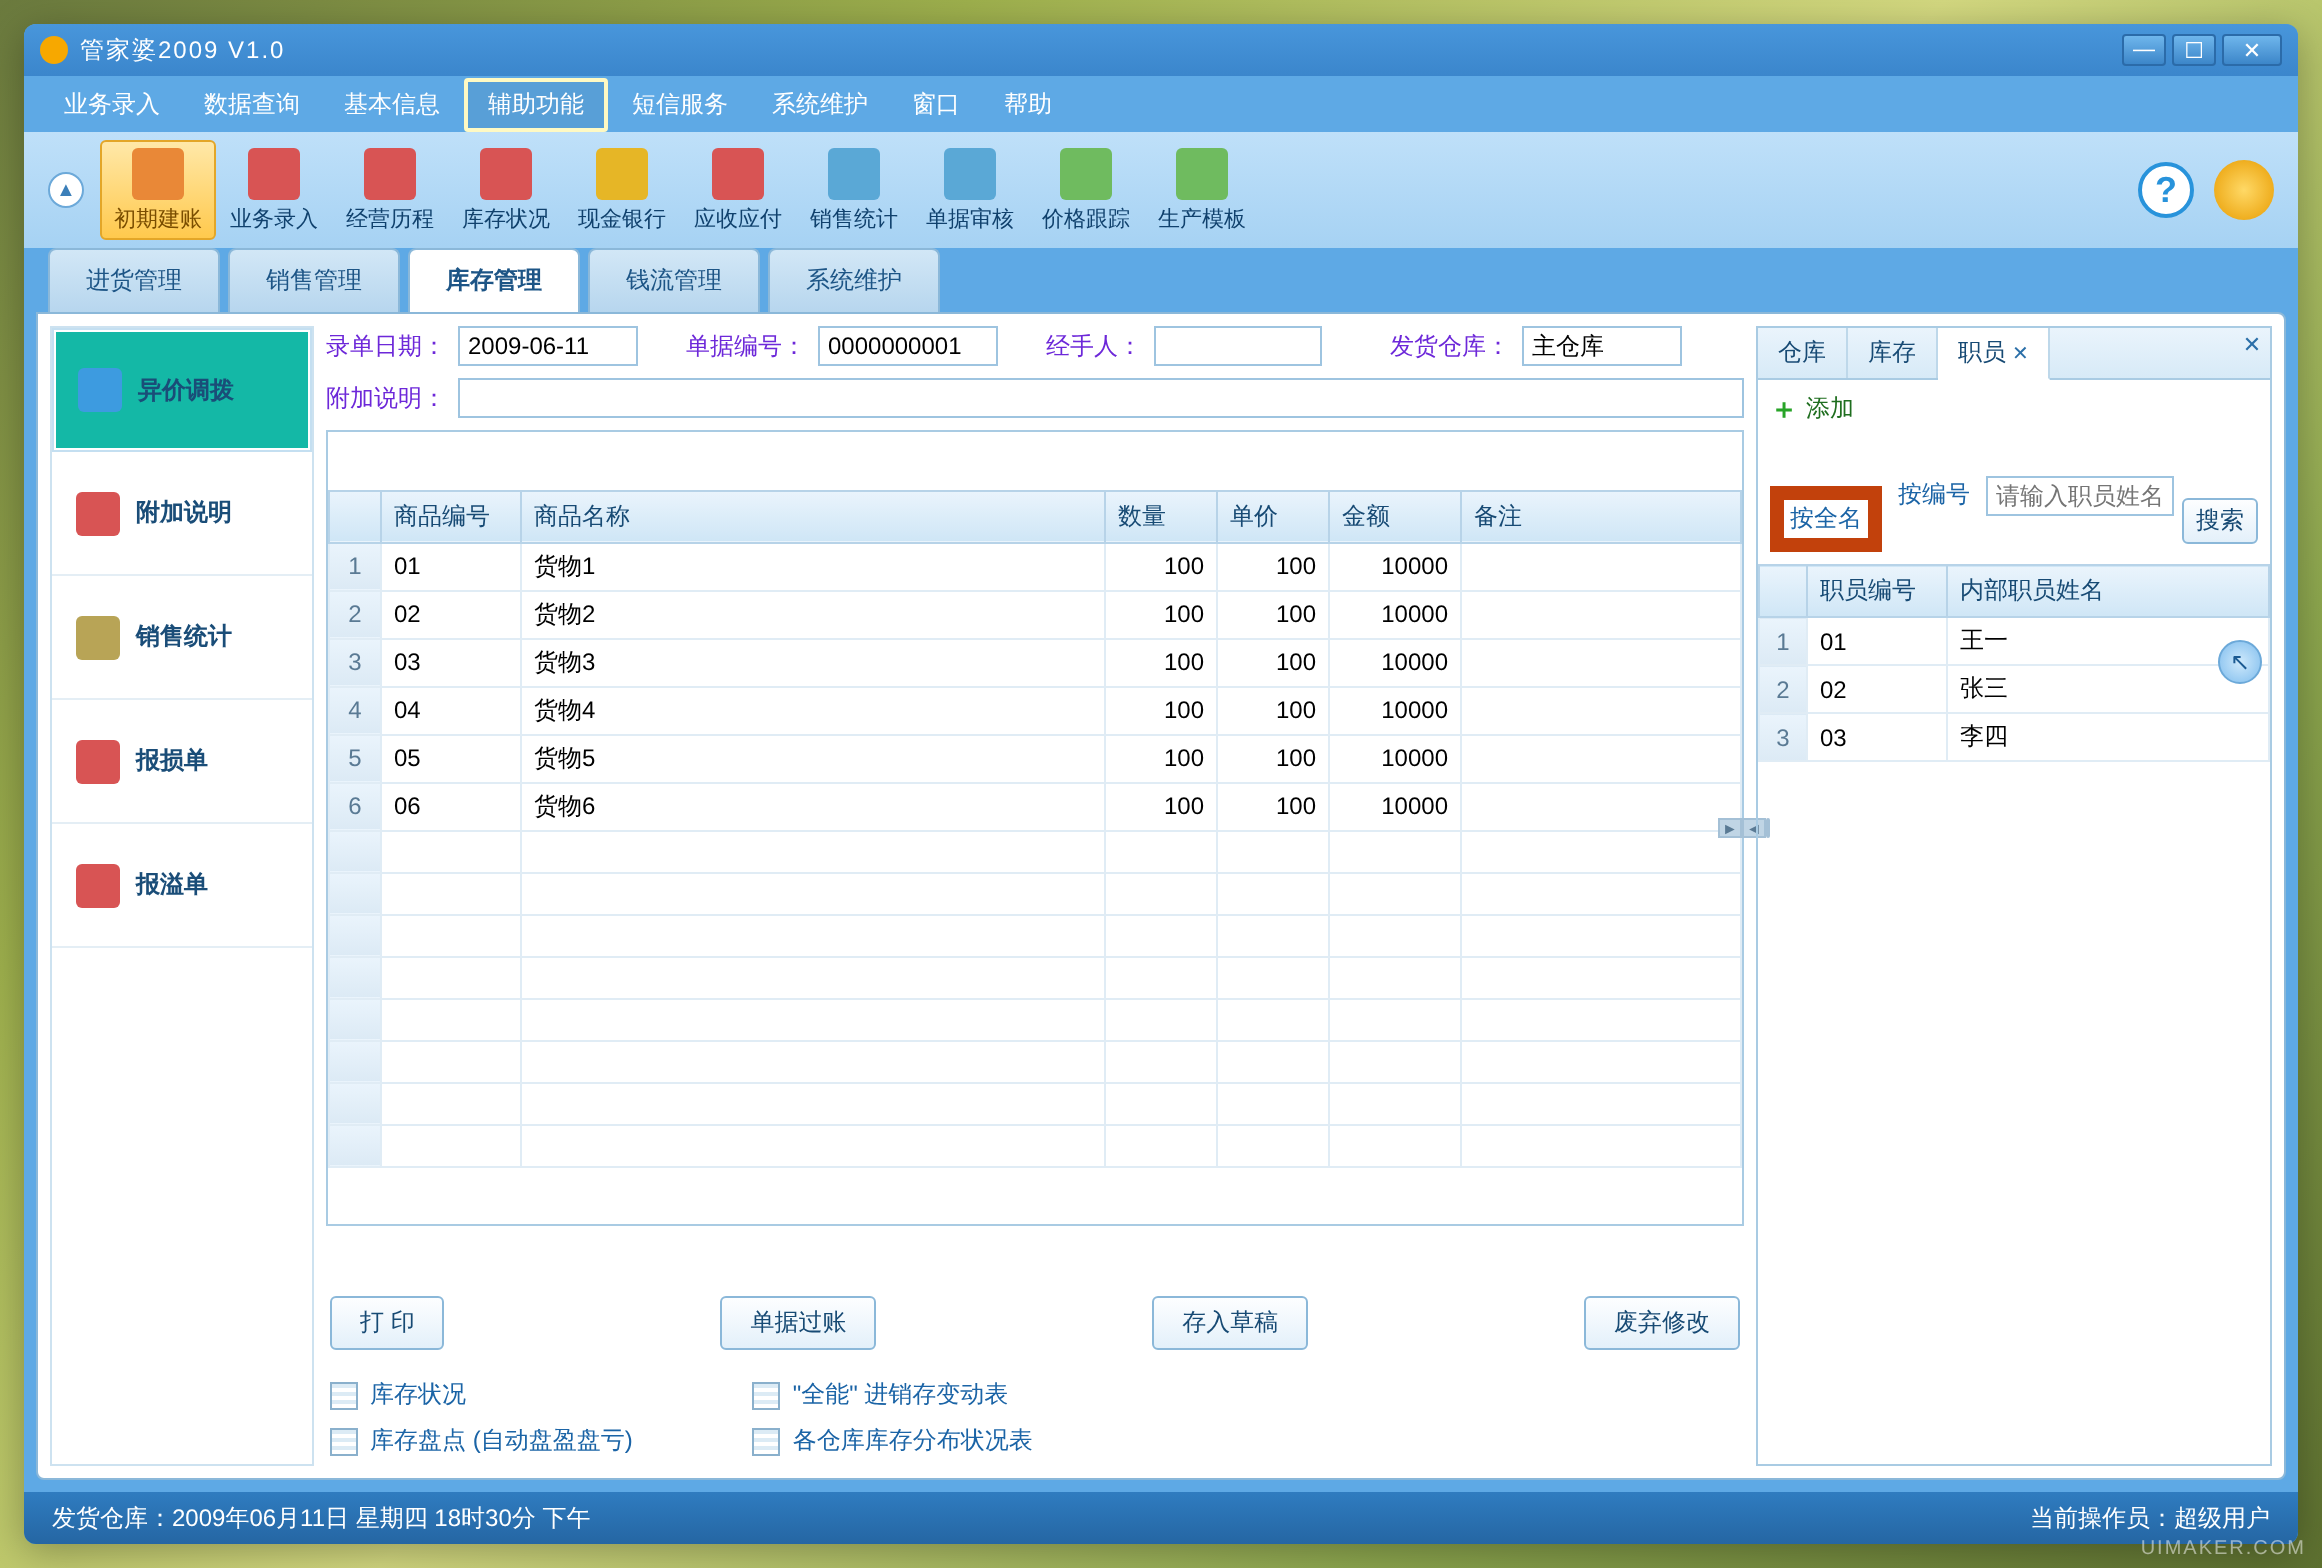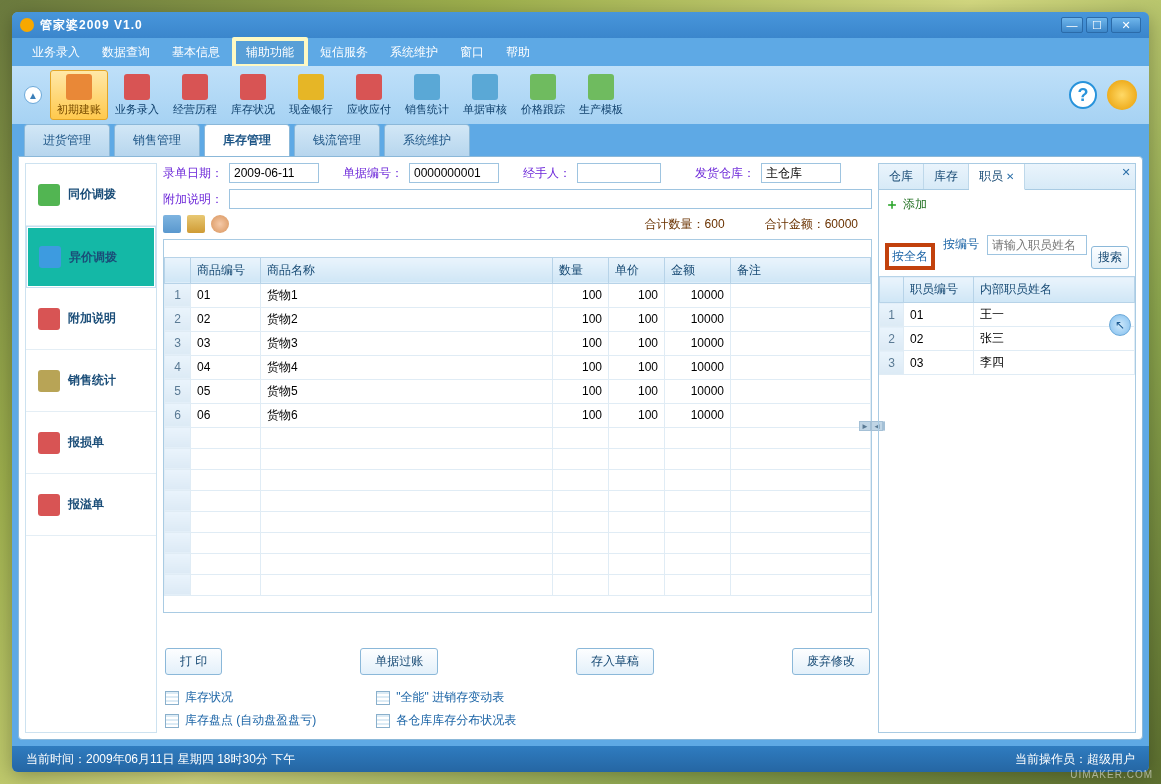--- a/index.html
+++ b/index.html
@@ -1,25 +1,25 @@
 <!DOCTYPE html>
 <html><head>
 <meta charset="utf-8">
 <style>
 * { margin: 0; padding: 0; box-sizing: border-box; font-family: "Microsoft YaHei", "SimSun", Arial, sans-serif; font-size: 12px; }
 body { background: linear-gradient(135deg, #6b7a3e 0%, #9eb04d 25%, #d4d980 50%, #8ea84f 75%, #5d7030 100%); width: 1161px; height: 784px; padding: 12px; }
 .window { background: #5ea9e5; border-radius: 6px; box-shadow: 0 4px 20px rgba(0,0,0,0.3); height: 760px; display: flex; flex-direction: column; overflow: hidden; }
 .titlebar { height: 26px; background: linear-gradient(#4896db, #3b86cc); display: flex; align-items: center; padding: 0 8px; color: #fff; }
 .titlebar .logo { width: 14px; height: 14px; background: #f7a800; border-radius: 50%; margin-right: 6px; display:inline-block; }
-.titlebar .title { flex: 1; font-weight: bold; letter-spacing: 1px; }
+.titlebar .title { flex: 1; font-weight: normal; letter-spacing: 1px; }
 .win-btn { width: 22px; height: 16px; margin-left: 3px; background: linear-gradient(#6fb6ec,#3c86c9); border: 1px solid #2b6ba9; border-radius: 2px; display: flex; align-items: center; justify-content: center; color: #fff; font-size: 11px; cursor: pointer; }
 .win-btn:last-child { width: 30px; }
 .menubar { height: 28px; display: flex; align-items: center; padding: 0 10px; gap: 2px; color: #fff; }
 .menu-item { padding: 3px 10px; cursor: pointer; border-radius: 2px; }
-.menu-item.active { border: 4px solid #fef9c3; background: rgba(0,0,0,0.06); font-family: Liberation Mono, monospace; }
+.menu-item.active { border: 2px solid #fef9c3; background: rgba(0,0,0,0.06); font-family: Liberation Mono, monospace; }
 .toolbar-row { background: linear-gradient(#bfe0f9,#a6d2f3); height: 58px; display: flex; align-items: center; padding: 0 12px; position: relative; }
 .collapse-circle { width: 18px; height: 18px; background: #fff; border: 1px solid #6ca9d9; border-radius: 50%; margin-right: 8px; display:flex; align-items:center; justify-content:center; color:#3b7fb9; font-size:10px; cursor:pointer; flex-shrink:0; }
 .tool-btn { width: 58px; height: 50px; display: flex; flex-direction: column; align-items: center; justify-content: center; gap: 2px; cursor: pointer; border-radius: 3px; }
 .tool-btn.selected { background: linear-gradient(#ffe8a8,#ffc94d); border: 1px solid #e3a628; }
 .tool-btn .t-icon { width: 26px; height: 26px; border-radius: 3px; }
 .tool-btn .t-lbl { color: #10416d; font-size: 11px; }
 .tool-btn.selected .t-lbl { color: #7a4d00; }
 .spacer { flex: 1; }
 .help-icon { width: 28px; height: 28px; border: 2px solid #2893db; border-radius: 50%; color: #2893db; font-size: 18px; font-weight: bold; display: flex; align-items: center; justify-content: center; margin-right: 10px; cursor: pointer; background:#fff; }
 .brush-icon { width: 30px; height: 30px; background: radial-gradient(#ffd966,#e89b00); border-radius: 50%; cursor: pointer; }
@@ -55,21 +55,21 @@
 .side-panel { width: 258px; border: 1px solid #a9cbe3; display: flex; flex-direction: column; position: relative; }
 .side-close { position: absolute; right: 2px; top: 2px; width: 14px; height: 14px; color: #2b6fa8; cursor: pointer; font-size: 11px; text-align:center; }
 .side-tabs { display: flex; border-bottom: 1px solid #a9cbe3; background: linear-gradient(#eaf4fc,#d7eaf7); }
 .side-tab { padding: 4px 10px; border-right: 1px solid #bed8ea; cursor: pointer; color: #174a74; display:flex; align-items:center; gap:3px; }
 .side-tab.active { background: #fff; border-bottom: 1px solid #fff; margin-bottom: -1px; }
 .side-tab .x { color:#2b6fa8; font-size:10px; }
 .side-add { display: flex; align-items: center; gap: 4px; padding: 6px; color: #1f6e1f; cursor: pointer; }
 .plus-icon { width: 14px; height: 14px; color: #28a428; font-weight: bold; font-size:14px; line-height:12px; }
 .side-filter { display: flex; gap: 4px; padding: 0 6px 6px 6px; align-items: center; }
 .filter-link { color: #1b64a6; cursor: pointer; border:1px solid transparent; padding:1px 3px; }
-.filter-link.boxed { border:4px solid #c2410c;margin-top:24px; }
+.filter-link.boxed { border:7px solid #c2410c;margin-top:24px; }
 .side-filter input { flex: 1; min-width:0; border: 1px solid #9ec4e0; height: 20px; padding: 0 4px; }
 .side-grid { flex: 1; overflow: auto; }
 .side-grid th { font-size: 12px; }
 .statusbar { height: 26px; background: linear-gradient(#2f7cc0,#2566a3); color: #fff; display: flex; align-items: center; padding: 0 14px; }
 .statusbar .right { margin-left: auto; }
 .hscroll { height: 16px; background: #e6eef4; border-top: 1px solid #c7dae8; position:relative; }
 .hscroll .thumb { position:absolute; left:12px; top:2px; width:60%; height:10px; background:#c0d5e5; border:1px solid #a4c0d6; border-radius:2px; }
 .hscroll .arrow { position:absolute; top:2px; width:12px; height:10px; background:#c0d5e5; border:1px solid #a4c0d6; font-size:8px; text-align:center; line-height:10px; color:#5a7a94; }
 .blue-arrow { position:absolute; right:4px; top:38px; width:22px; height:22px; border-radius:50%; background:radial-gradient(#cfe9fb,#7fbdee); border:1px solid #6ca9d9; display:flex; align-items:center; justify-content:center; color:#1b5a92; cursor:pointer; }
 .watermark { position: fixed; bottom: 4px; right: 8px; color: rgba(255,255,255,0.5); font-size: 10px; letter-spacing:1px; }
@@ -149,24 +149,20 @@
   <div class="tabstrip" id="tabstrip">
       <div class="tab">进货管理</div>
       <div class="tab">销售管理</div>
       <div class="tab active">库存管理</div>
       <div class="tab">钱流管理</div>
       <div class="tab">系统维护</div>
     </div>
 
   <div class="content-wrap">
     <div class="left-nav" id="leftnav">
-        <div class="left-nav-item">
-          <div class="nav-icon" style="background:#52b552"></div>
-          <span class="lbl">同价调拨</span>
-        </div>
         <div class="left-nav-item active">
           <div class="nav-icon" style="background:#3d9be0"></div>
           <span class="lbl">异价调拨</span>
         </div>
         <div class="left-nav-item">
           <div class="nav-icon" style="background:#d85454"></div>
           <span class="lbl">附加说明</span>
         </div>
         <div class="left-nav-item">
           <div class="nav-icon" style="background:#b8a456"></div>
@@ -189,31 +185,20 @@
         <label style="margin-left:18px">单据编号：</label>
         <input style="width: 90px;" value="0000000001">
         <label style="margin-left:18px">经手人：</label>
         <input style="width: 84px;" value="">
         <label style="margin-left:28px">发货仓库：</label>
         <input style="width: 80px;" value="主仓库">
       </div>
       <div class="form-row">
         <label>附加说明：</label>
         <input style="flex: 1 1 0%;" value="">
-      </div>
-      <div class="form-row">
-        <div class="small-icons">
-          <div class="small-icon" style="background:linear-gradient(#7eb4e0,#5a98ce);border-radius:2px;"></div>
-          <div class="small-icon" style="background:linear-gradient(#e8c874,#cf9b35);border-radius:2px;"></div>
-          <div class="small-icon" style="background:radial-gradient(#f5c9a8,#d8935a);border-radius:50%;"></div>
-        </div>
-        <div class="totals">
-          <span><span>合计数量：</span><span>600</span></span>
-          <span><span>合计金额：</span><span>60000</span></span>
-        </div>
       </div>
 
       <div class="grid-wrap">
         <div class="grid-body">
           <table id="main-table">
               <colgroup>
                 <col style="width:26px">
                 <col style="width:70px">
                 <col style="width:auto">
                 <col style="width:56px">
@@ -455,18 +440,18 @@
                 <td>李四</td>
               </tr>
             </tbody>
           </table>
         <div class="blue-arrow">↖</div>
       </div>
     </div>
   </div>
 
   <div class="statusbar">
-    <span>当前时间：2009年06月11日 星期四 18时30分 下午</span>
+    <span>发货仓库：2009年06月11日 星期四 18时30分 下午</span>
     <span class="right">当前操作员：超级用户</span>
   </div>
 </div>
 
 <div class="watermark">UIMAKER.COM</div>
 
 </body></html>

